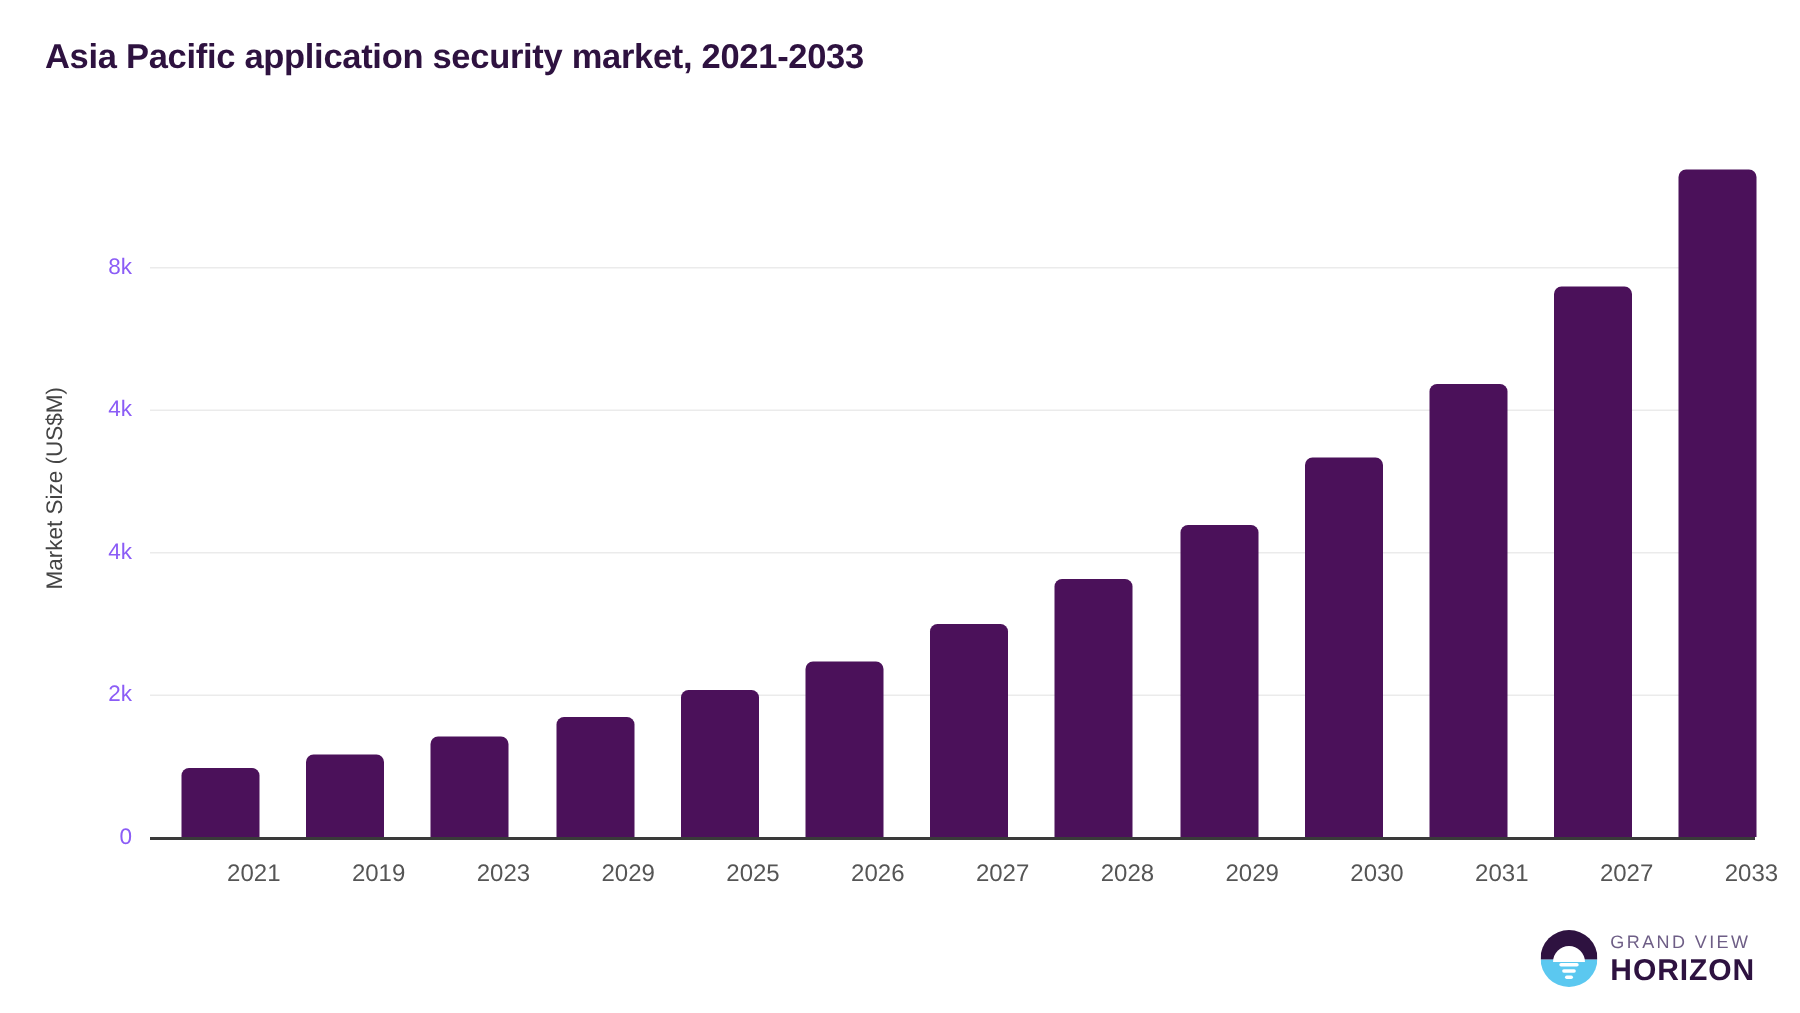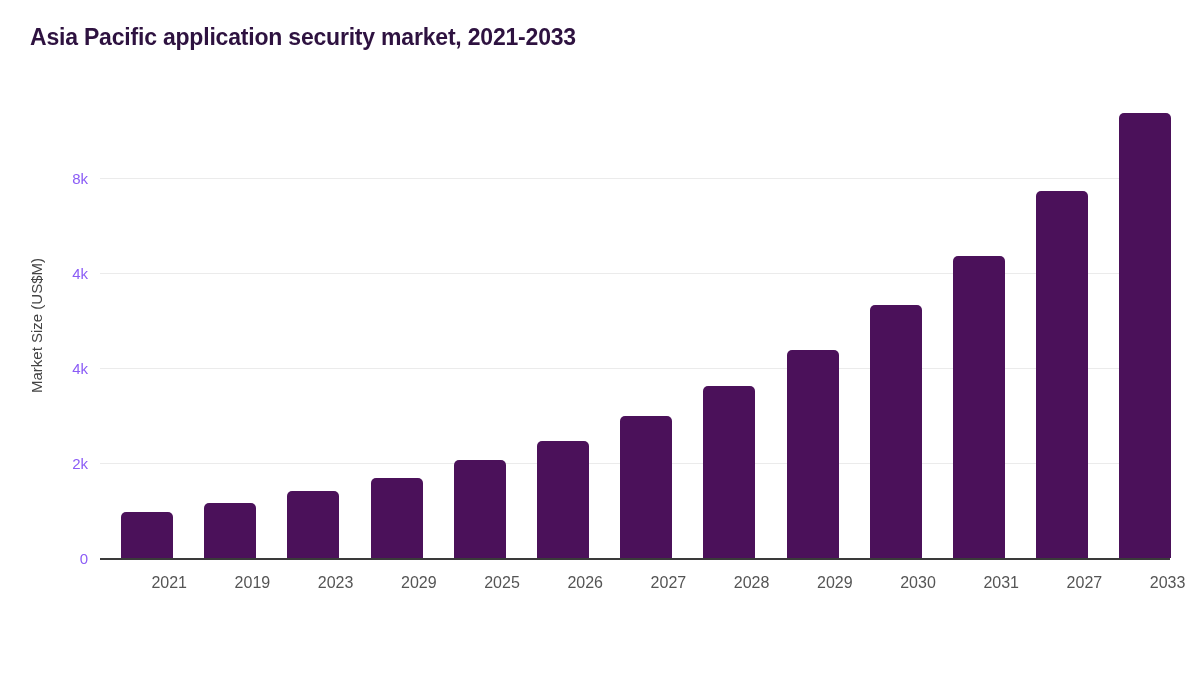--- a/index.html
+++ b/index.html
@@ -199,14 +199,35 @@
       <div class="xtick-label" style="left: 755.8px;">2030</div>
       <div class="bar" title="2031: 6360" style="left: 853px; height: 302.181px; bottom: 2px; background: rgb(75, 17, 90);"></div>
       <div class="xtick-label" style="left: 839px;">2031</div>
       <div class="bar" title="2032: 7730" style="left: 936.2px; height: 367.273px; bottom: 2px; background: rgb(75, 17, 90);"></div>
       <div class="xtick-label" style="left: 922.2px;">2027</div>
       <div class="bar" title="2033: 9370" style="left: 1019.4px; height: 445.194px; bottom: 2px; background: rgb(75, 17, 90);"></div>
       <div class="xtick-label" style="left: 1005.4px;">2033</div>
     </div>
 
 
+  <div id="logo">
+    <svg id="logo-mark" viewBox="0 0 100 100">
+      <defs>
+        <clipPath id="circclip">
+            <circle cx="50" cy="50" r="50"></circle>
+          </clipPath>
+      </defs>
+      <g clip-path="url(#circclip)">
+        <rect x="0" y="0" width="100" height="52" fill="#2E1240"></rect>
+        <rect x="0" y="52" width="100" height="48" fill="#5BC8F0"></rect>
+        <path d="M22,56 a28,28 0 0 1 56,0 z" fill="#ffffff"></path>
+        <rect x="33" y="58" width="34" height="6" rx="3" fill="#ffffff"></rect>
+        <rect x="38" y="69" width="24" height="6" rx="3" fill="#ffffff"></rect>
+        <rect x="43" y="80" width="14" height="6" rx="3" fill="#ffffff"></rect>
+      </g>
+    </svg>
+    <div id="logo-text">
+      <div id="logo-top">GRAND VIEW</div>
+      <div id="logo-bottom">HORIZON</div>
+    </div>
+  </div>
 
 </div>
 
 </body></html>

